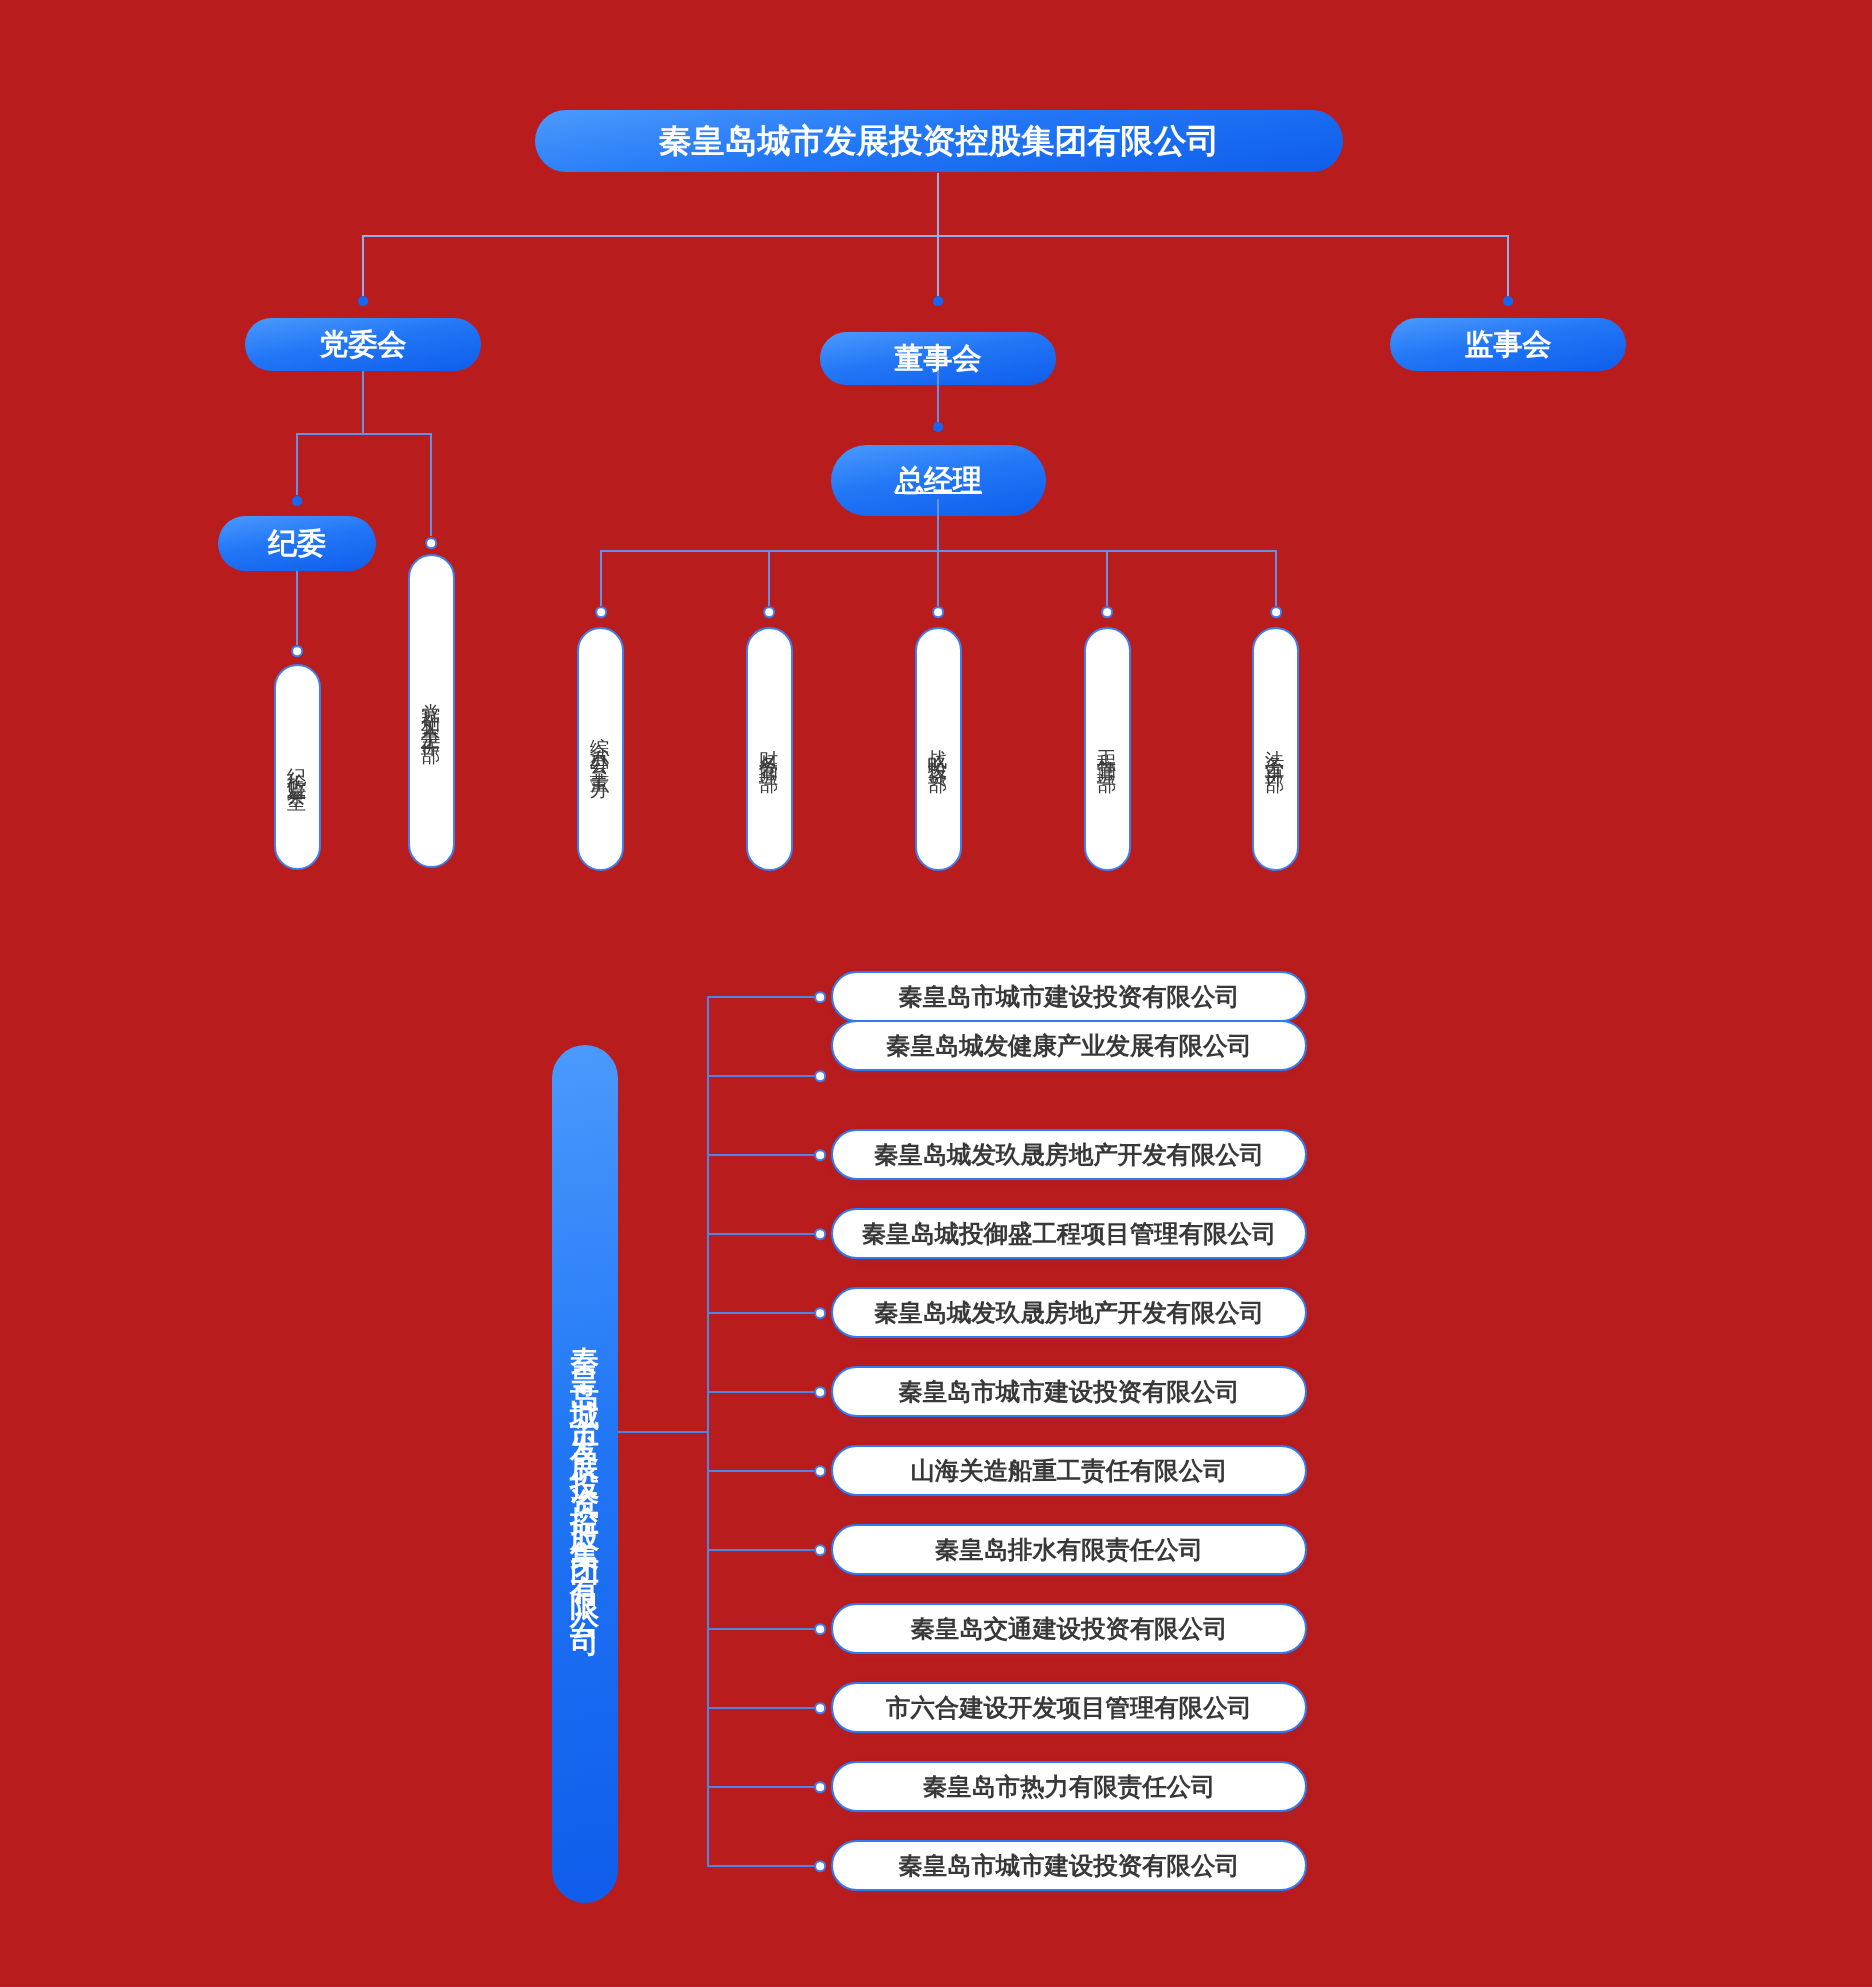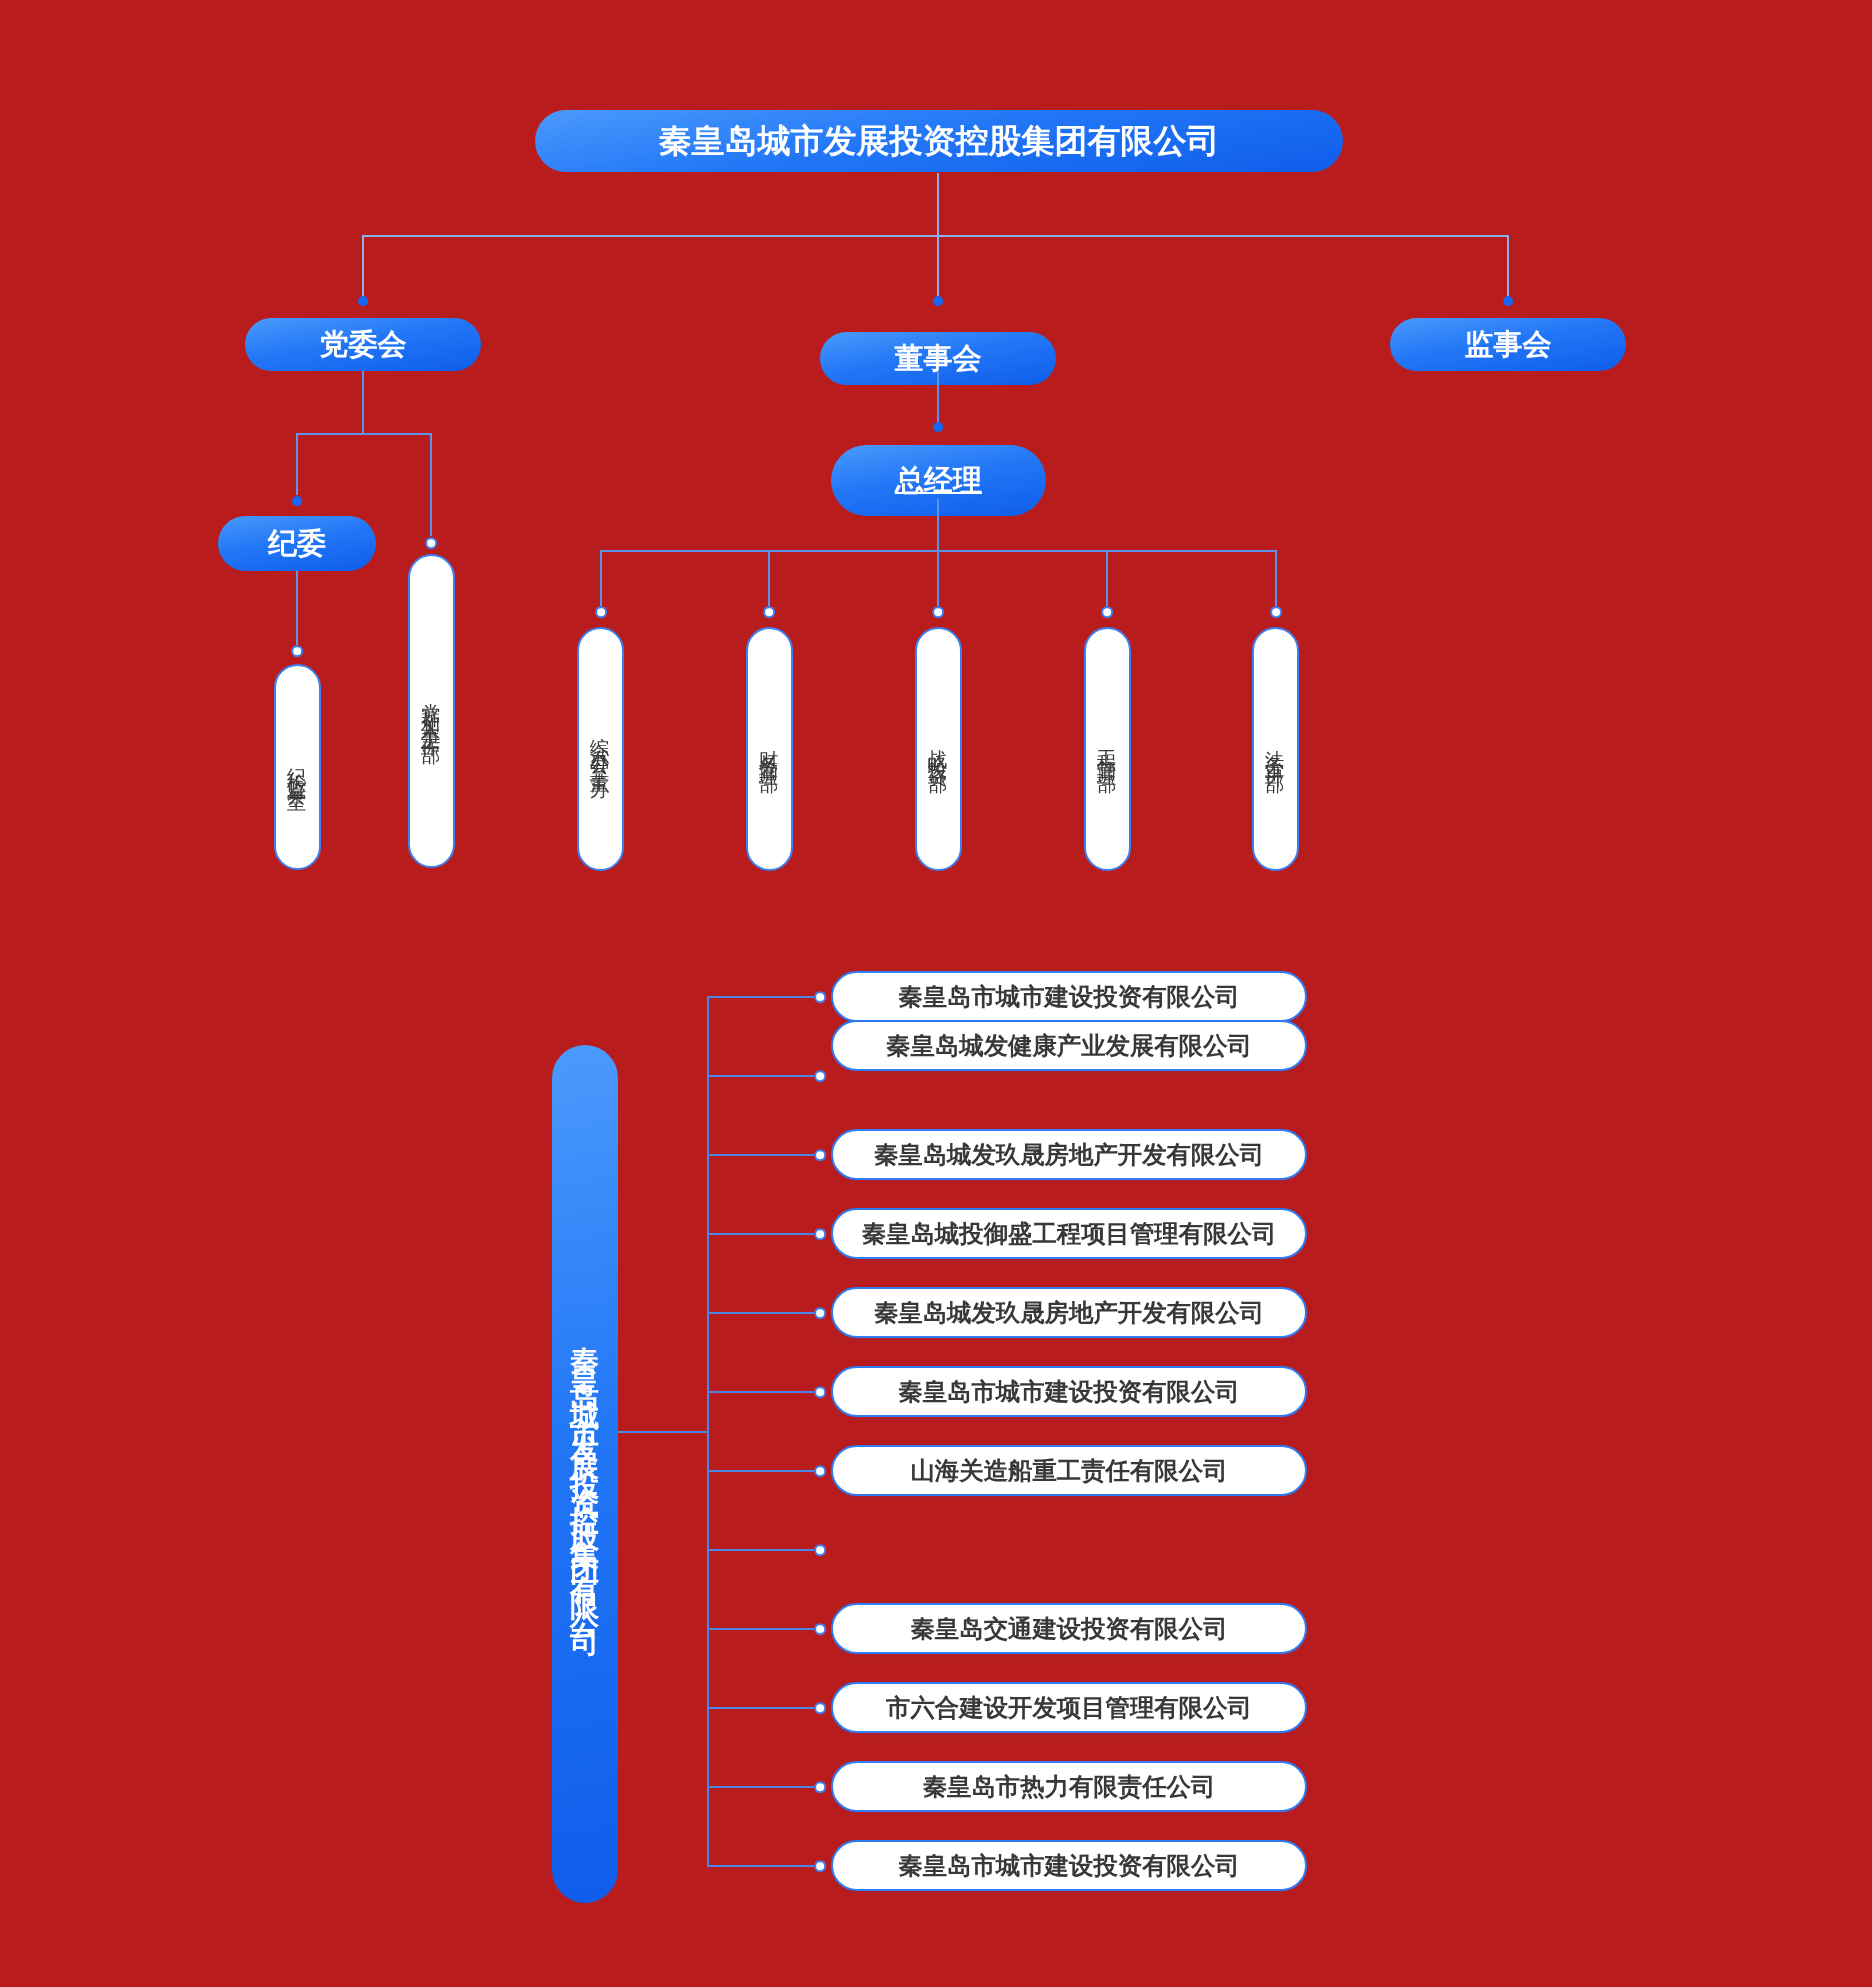--- a/index.html
+++ b/index.html
@@ -140,20 +140,21 @@
   <div class="hline c-bot" style="left:707px;top:1391px;width:107px;"></div>
   <div class="ring" style="left:820px;top:1392px;"></div>
   <div class="spill" style="top:1366px;">秦皇岛市城市建设投资有限公司</div>
 
   <div class="hline c-bot" style="left:707px;top:1470px;width:107px;"></div>
   <div class="ring" style="left:820px;top:1471px;"></div>
   <div class="spill" style="top:1445px;">山海关造船重工责任有限公司</div>
 
   <div class="hline c-bot" style="left:707px;top:1549px;width:107px;"></div>
   <div class="ring" style="left:820px;top:1550px;"></div>
+  <div class="spill" style="top:1524px;">秦皇岛排水有限责任公司</div>
 
   <div class="hline c-bot" style="left:707px;top:1628px;width:107px;"></div>
   <div class="ring" style="left:820px;top:1629px;"></div>
   <div class="spill" style="top:1603px;">秦皇岛交通建设投资有限公司</div>
 
   <div class="hline c-bot" style="left:707px;top:1707px;width:107px;"></div>
   <div class="ring" style="left:820px;top:1708px;"></div>
   <div class="spill" style="top:1682px;">市六合建设开发项目管理有限公司</div>
 
   <div class="hline c-bot" style="left:707px;top:1786px;width:107px;"></div>

